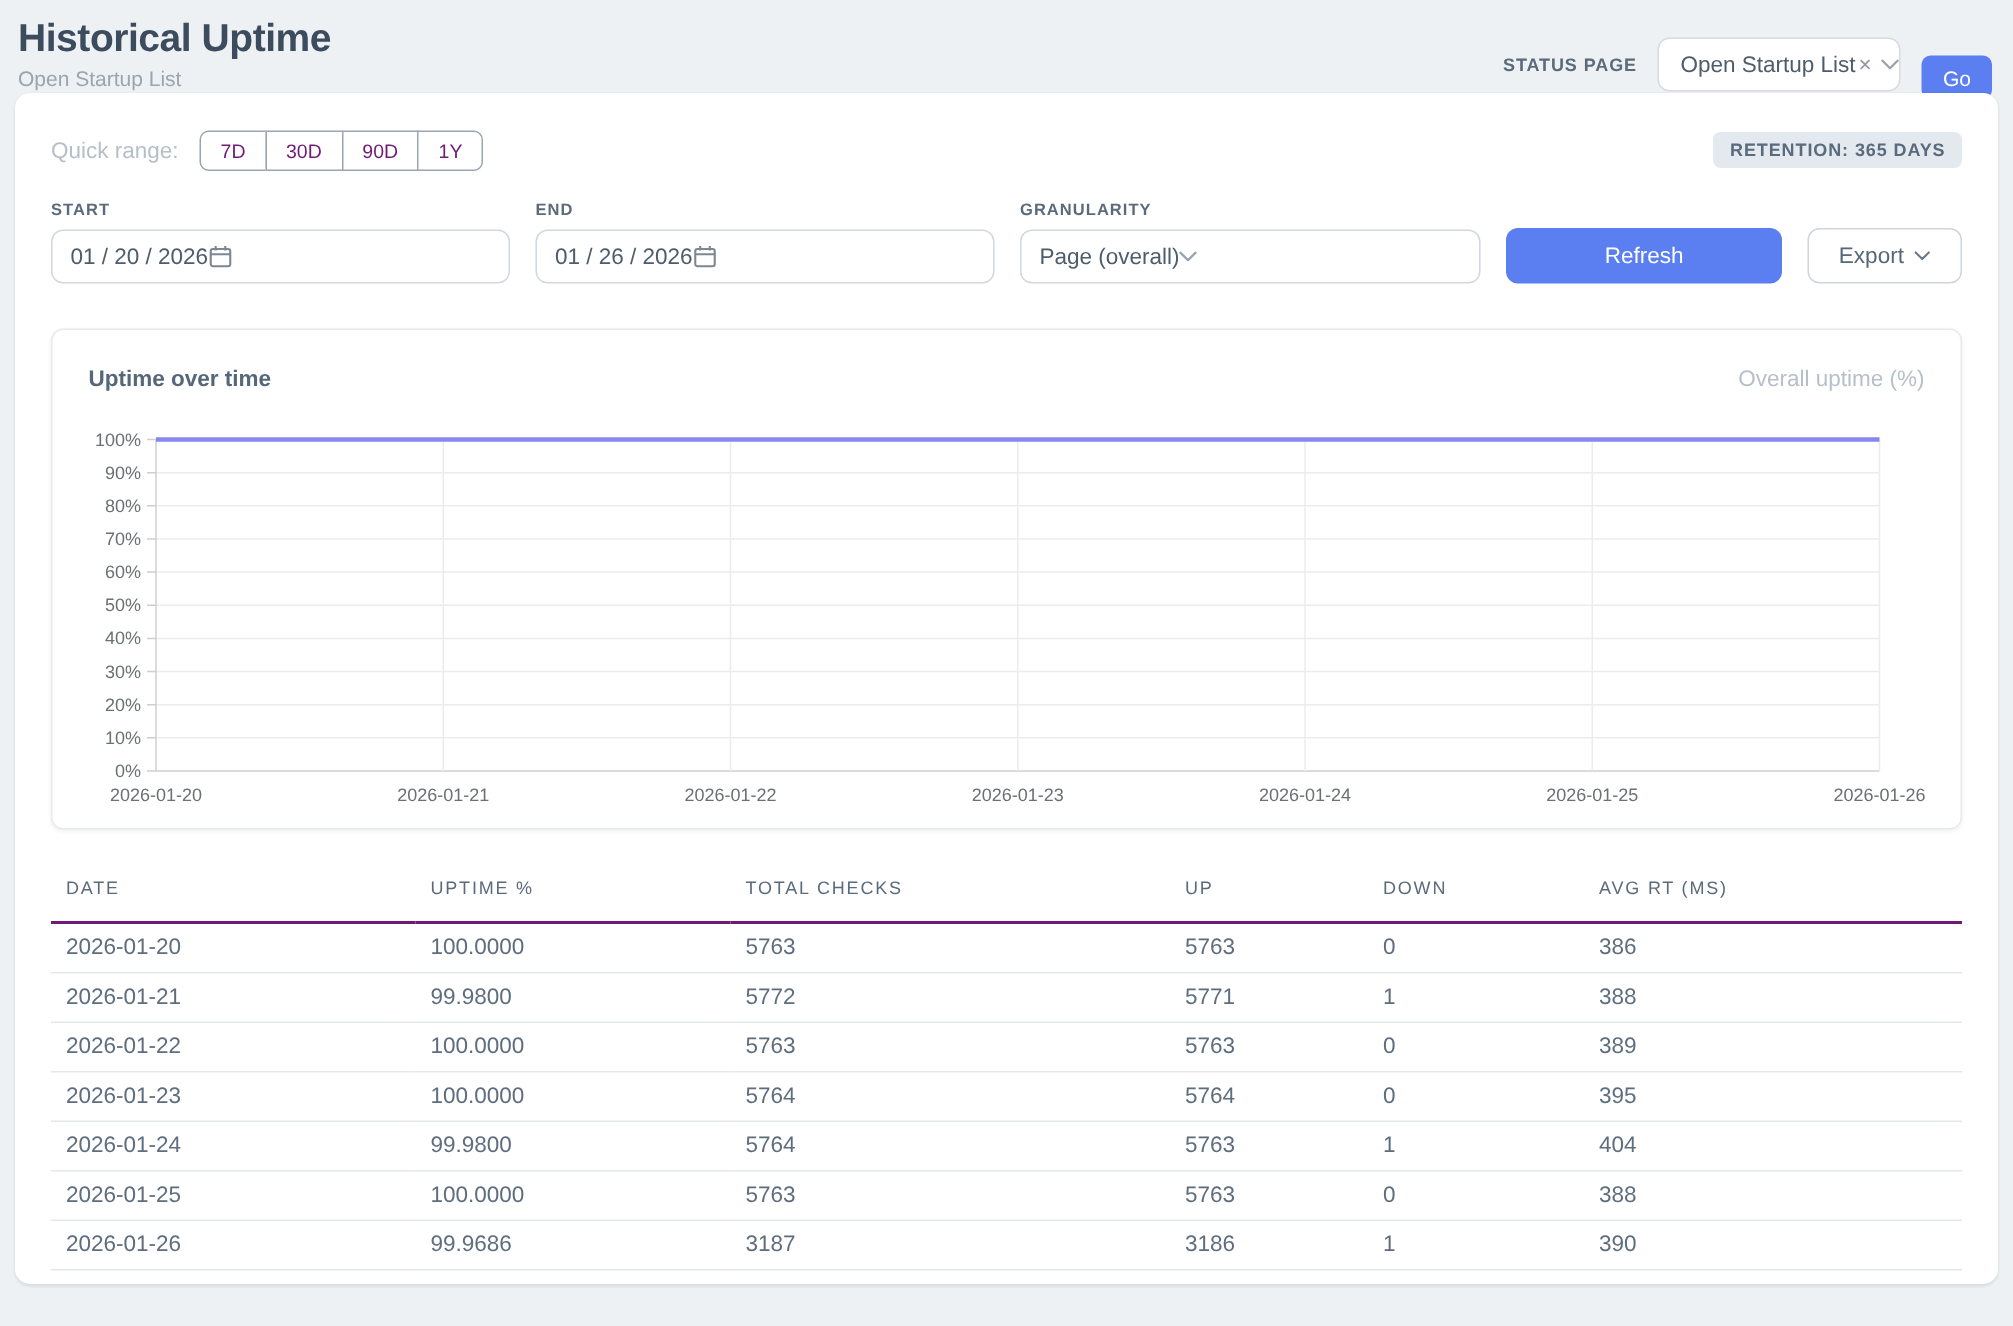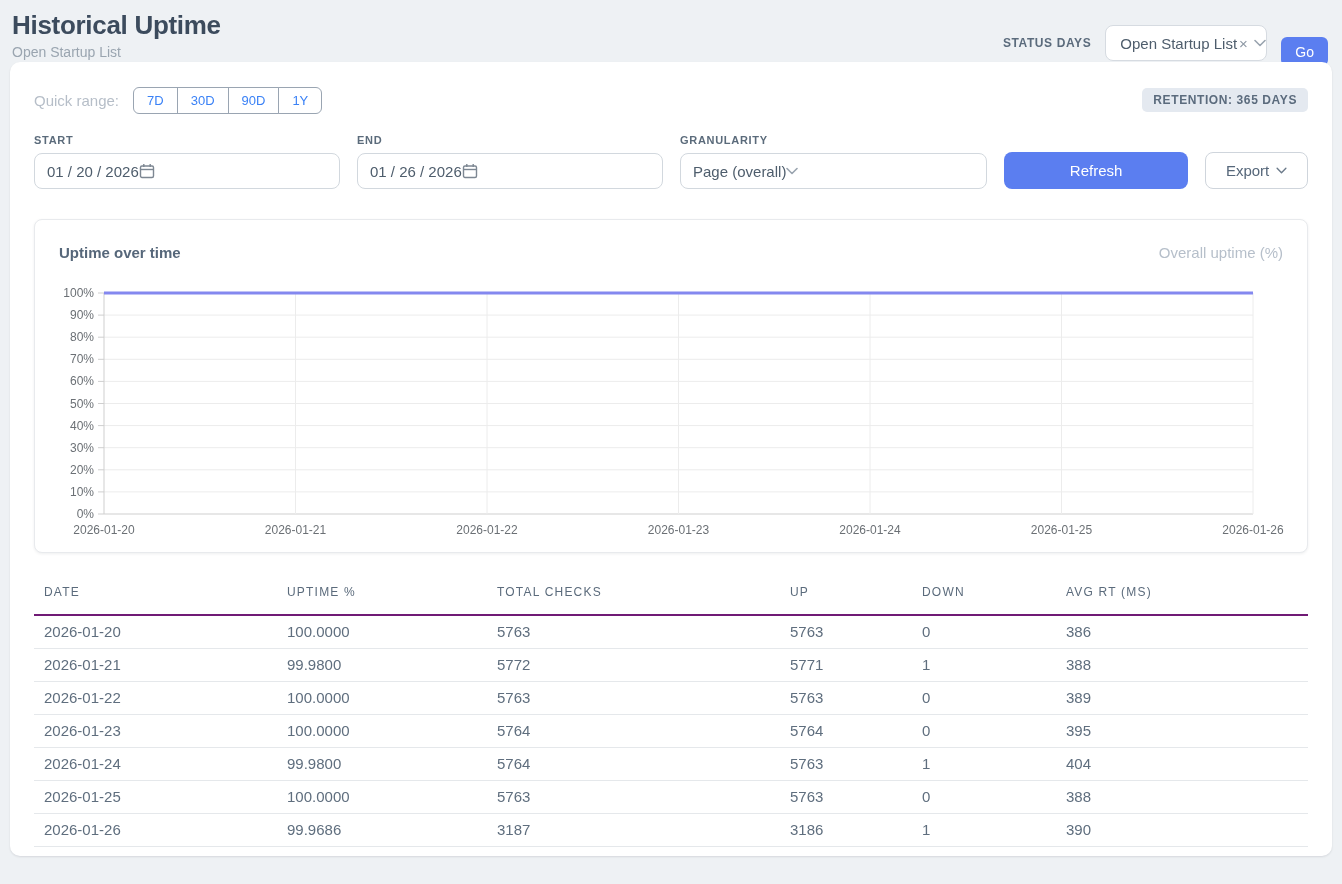--- a/index.html
+++ b/index.html
@@ -42,21 +42,21 @@
     margin: 0 10px; width: 1322px; height: 794px; padding: 24px;
     position: relative;
   }
 
   
   .quick-row { display: flex; justify-content: space-between; align-items: center; height: 28px; margin-bottom: 20px; }
   .quick-left { display: flex; align-items: center; gap: 14px; }
   .quick-label { font-size: 15px; color: #b6bec8; }
   .seg-group { display: flex; }
   .seg-btn {
-    background: #fff; border: 1px solid #9aa5b2; color: #3b82f6;
+    background: #fff; border: 1px solid #9aa5b2; color: #701a75;
     font-size: 13px; padding: 4px 13px; height: 27px; cursor: pointer;
     margin-left: -1px; font-family: inherit;
   }
   .seg-btn:first-child { border-radius: 6px 0 0 6px; margin-left: 0; }
   .seg-btn:last-child { border-radius: 0 6px 6px 0; }
   .retention-badge {
     background: #e4e9f0; color: #5b6b7d; border-radius: 5px;
     font-size: 12px; font-weight: 700; letter-spacing: 0.6px;
     padding: 5px 11px;
   }
@@ -106,21 +106,21 @@
 </style>
 </head>
 <body>
 
 <div class="page-header">
   <div>
     <div class="page-title">Historical Uptime</div>
     <div class="page-subtitle">Open Startup List</div>
   </div>
   <div class="header-right">
-    <span class="status-page-label">STATUS DAYS</span>
+    <span class="status-page-label">STATUS PAGE</span>
     <div class="status-select">
       <span class="sel-text">Open Startup List</span>
       <span class="clear-x">×</span>
       <svg class="chev" viewBox="0 0 12 8">
         <path d="M1 1.5 L6 6.5 L11 1.5" fill="none" stroke="#9aa4af" stroke-width="1.6" stroke-linecap="round" stroke-linejoin="round"></path>
       </svg>
     </div>
     <button class="go-btn">Go</button>
   </div>
 </div>

